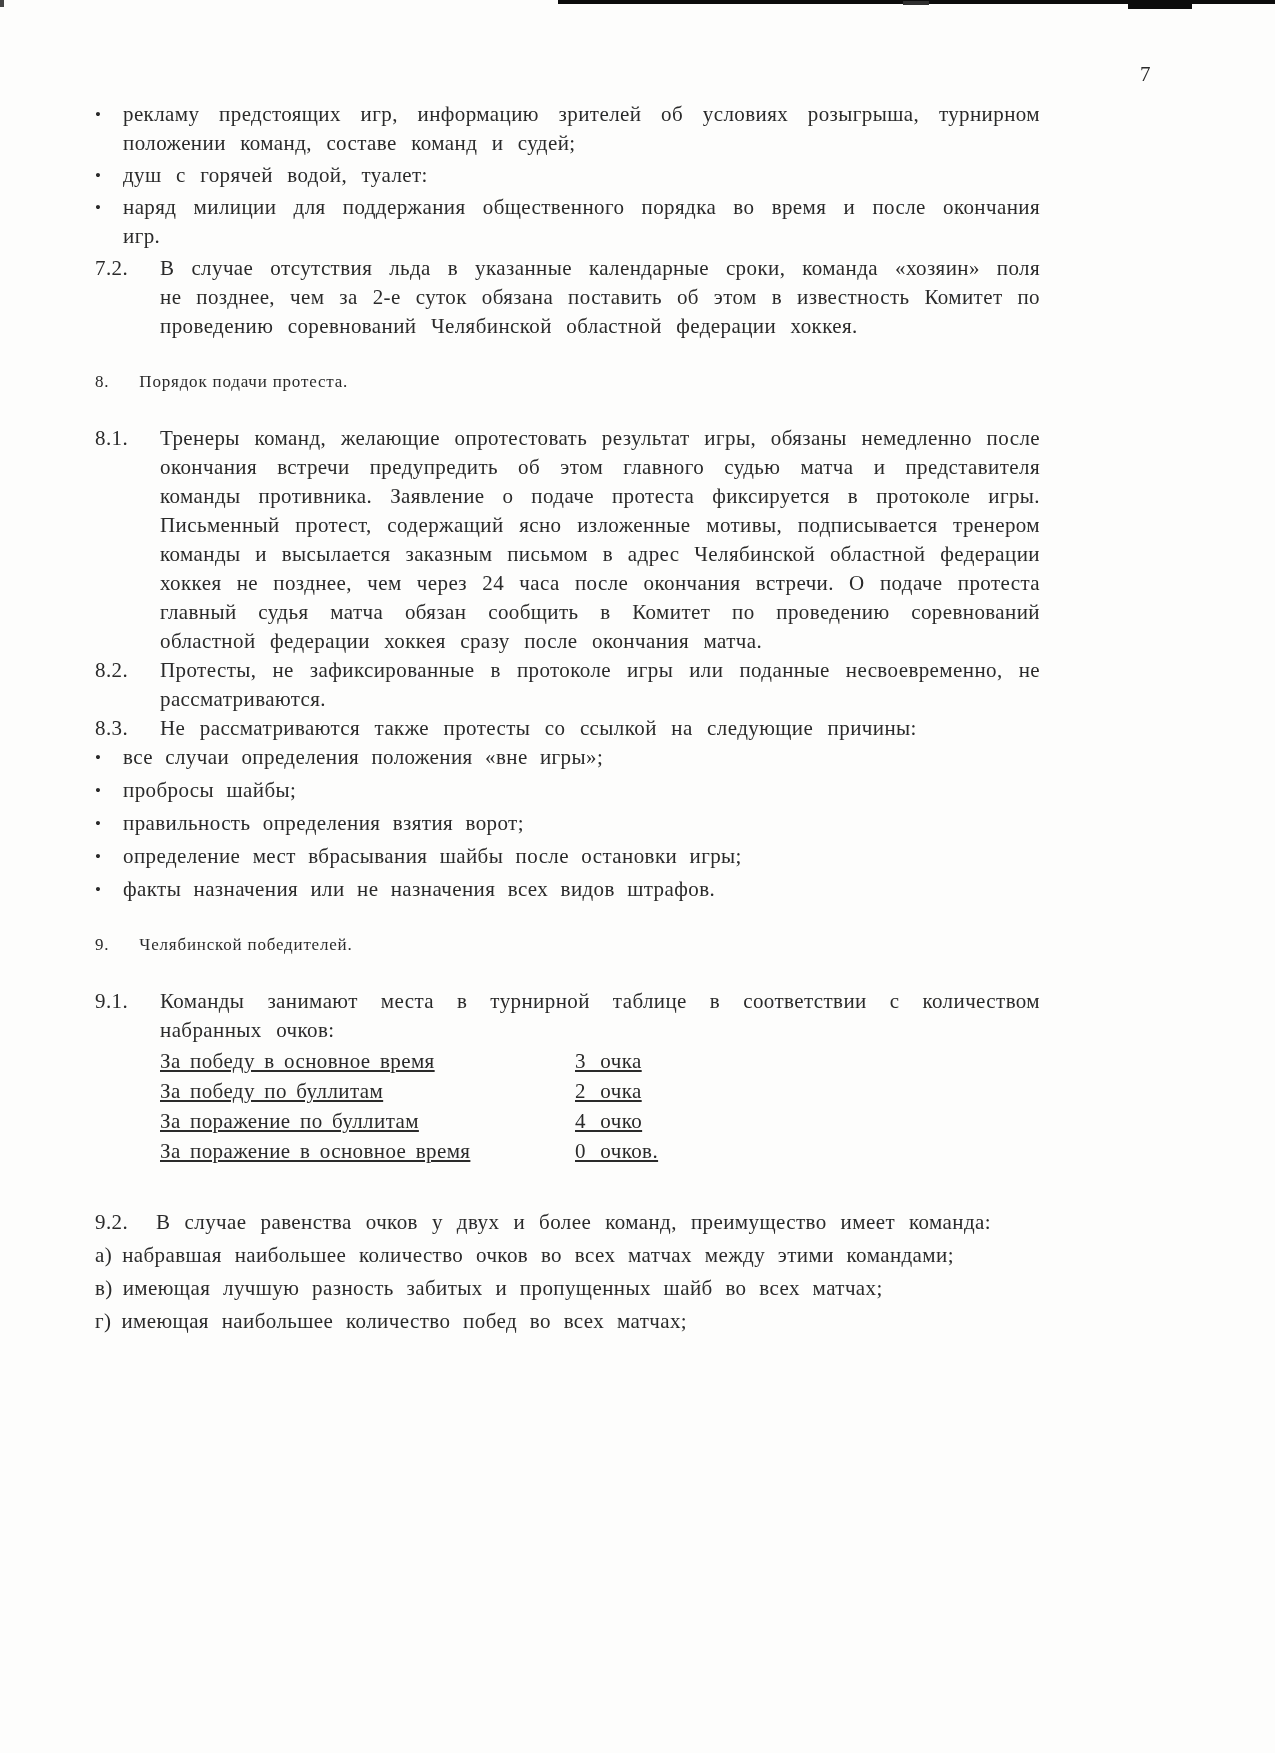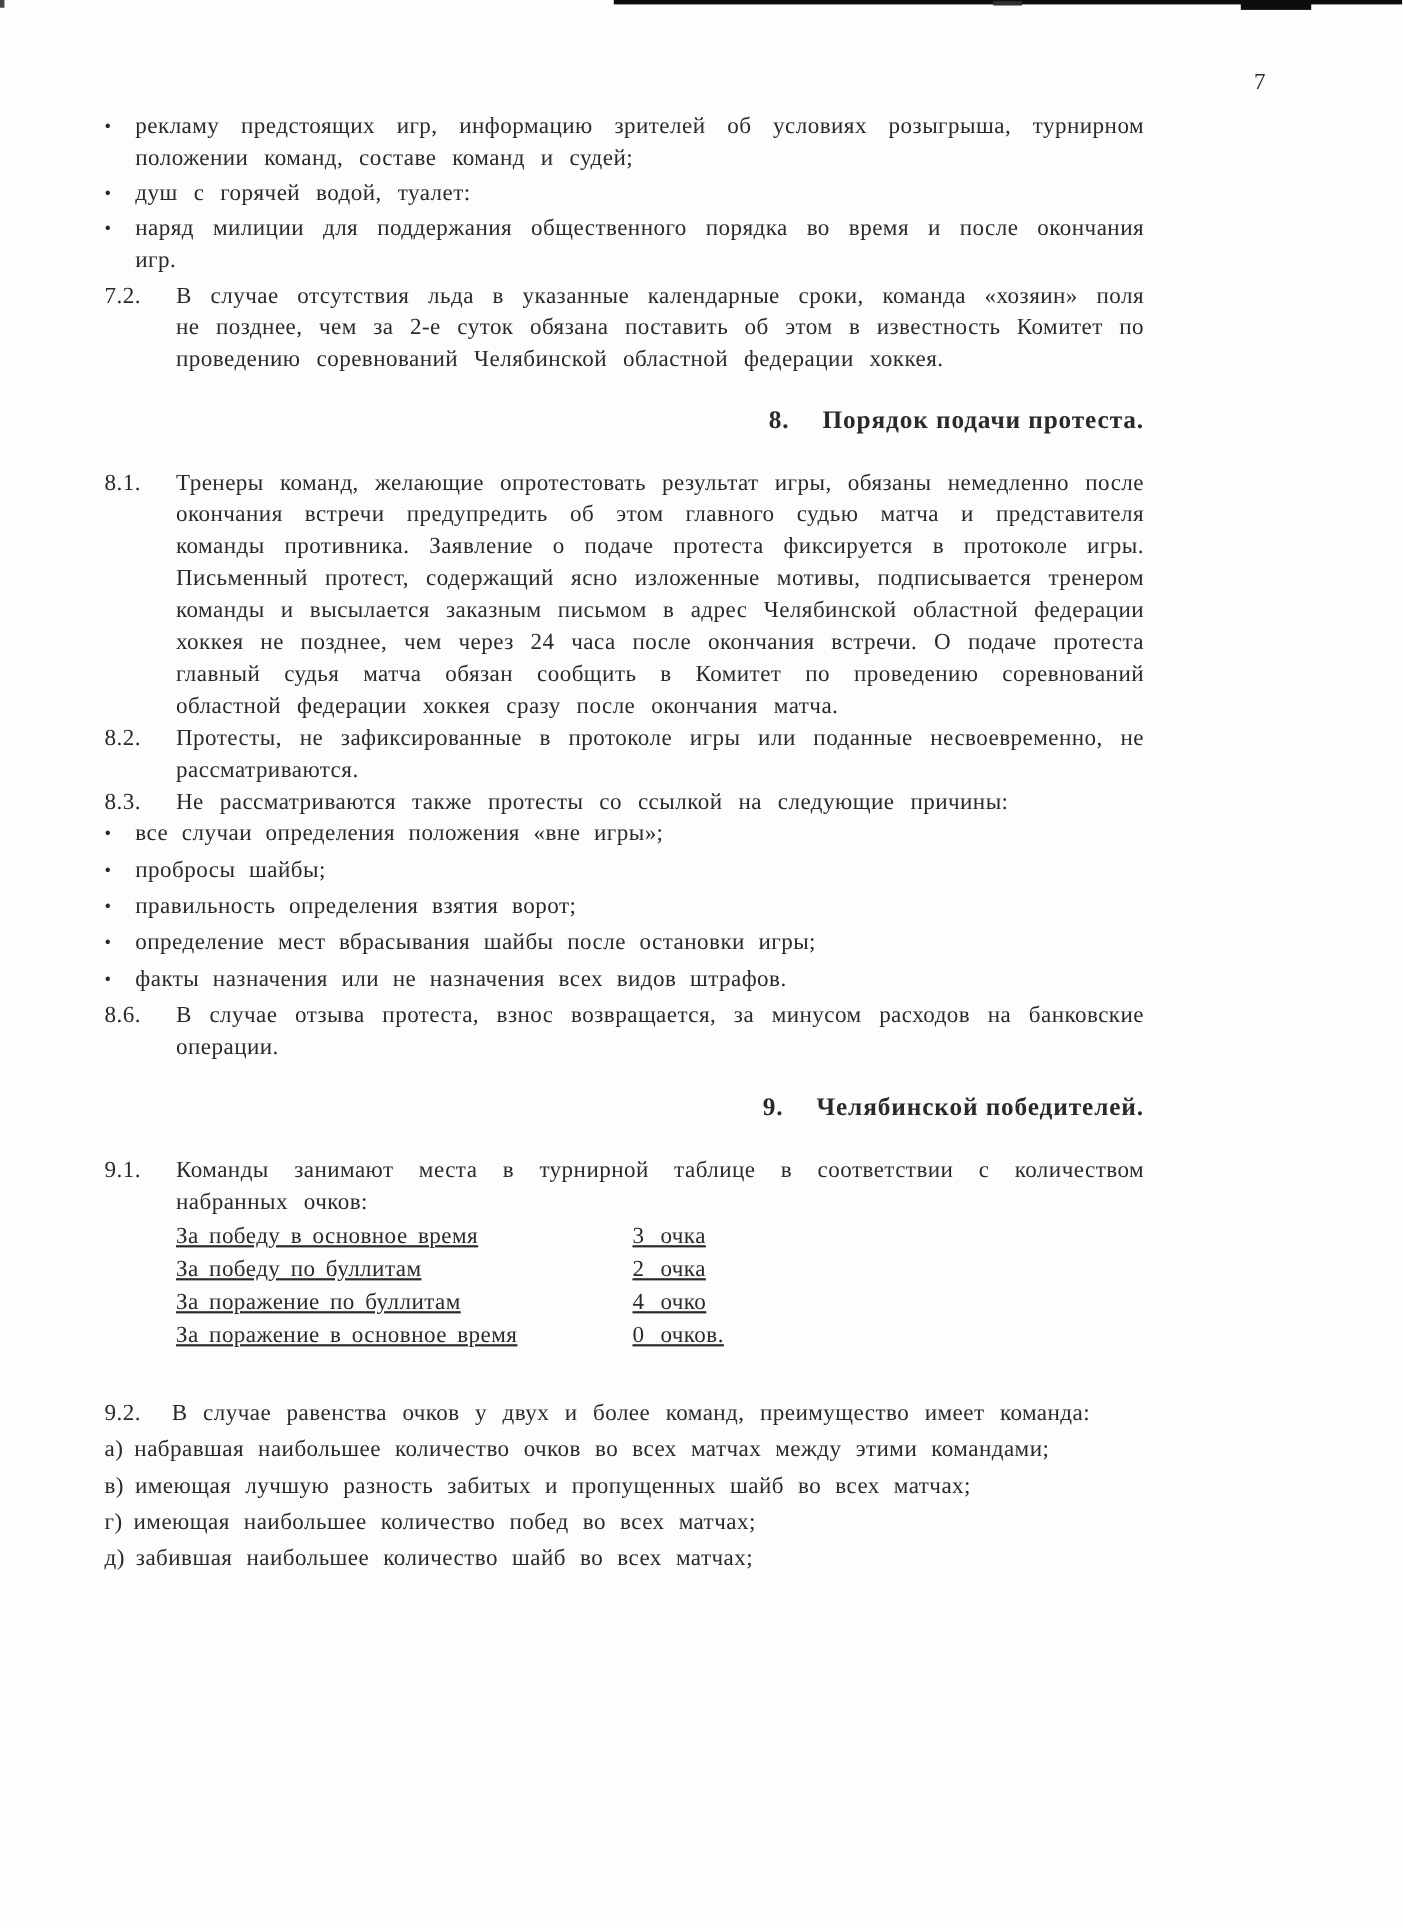--- a/index.html
+++ b/index.html
@@ -32,22 +32,22 @@
   .blist { }
   .bullet-item { display:flex; margin-bottom:3px; }
   .bullet-marker { width:28px; flex:none; font-size:17px; line-height:29px; }
   .bullet-body { flex:1; text-align:justify; word-spacing:0.42em; }
 
   .num-item { display:flex; }
   .num-label { width:65px; flex:none; }
   .num-body  { flex:1; text-align:justify; word-spacing:0.42em; }
 
   .h-sec {
-    text-align:right; font-weight:bold;
-    font-size:23px; letter-spacing:0.8px;
+    text-align:left; font-weight:normal;
+    font-size:17px; letter-spacing:0.8px;
     margin:26px 0 28px 0;
   }
   .h-num { margin-right:30px; }
 
   .reasons .bullet-item { margin-bottom:4px; }
   .reasons .bullet-body { word-spacing:0.32em; }
 
   .score-table { margin-top:1px; }
   .score-row { display:flex; line-height:30px;text-decoration:underline; }
   .score-outcome { width:415px; word-spacing:0.18em; }
@@ -126,24 +126,20 @@
       <div class="bullet-item">
         <span class="bullet-marker">•</span>
         <span class="bullet-body">определение мест вбрасывания шайбы после остановки игры;</span>
       </div>
       <div class="bullet-item">
         <span class="bullet-marker">•</span>
         <span class="bullet-body">факты назначения или не назначения всех видов штрафов.</span>
       </div>
     </div>
 
-    <div class="num-item">
-      <span class="num-label">8.6.</span>
-      <span class="num-body">В случае отзыва протеста, взнос возвращается, за минусом расходов на банковские операции.</span>
-    </div>
 
     <div class="h-sec">
       <span class="h-num">9.</span><span>Челябинской победителей.</span>
     </div>
 
     <div class="num-item">
       <span class="num-label">9.1.</span>
       <span class="num-body">
         <span>Команды занимают места в турнирной таблице в соответствии с количеством набранных очков:</span>
         <span class="score-table" style="display:block;">
@@ -173,19 +169,16 @@
       </p>
       <p class="crit">
         <span class="crit-label">а)</span><span>набравшая наибольшее количество очков во всех матчах между этими командами;</span>
       </p>
       <p class="crit">
         <span class="crit-label">в)</span><span>имеющая лучшую разность забитых и пропущенных шайб во всех матчах;</span>
       </p>
       <p class="crit">
         <span class="crit-label">г)</span><span>имеющая наибольшее количество побед во всех матчах;</span>
       </p>
-      <p class="crit">
-        <span class="crit-label">д)</span><span>забившая наибольшее количество шайб во всех матчах;</span>
-      </p>
     </div>
 
   </div>
 </div>
 
 </body></html>

